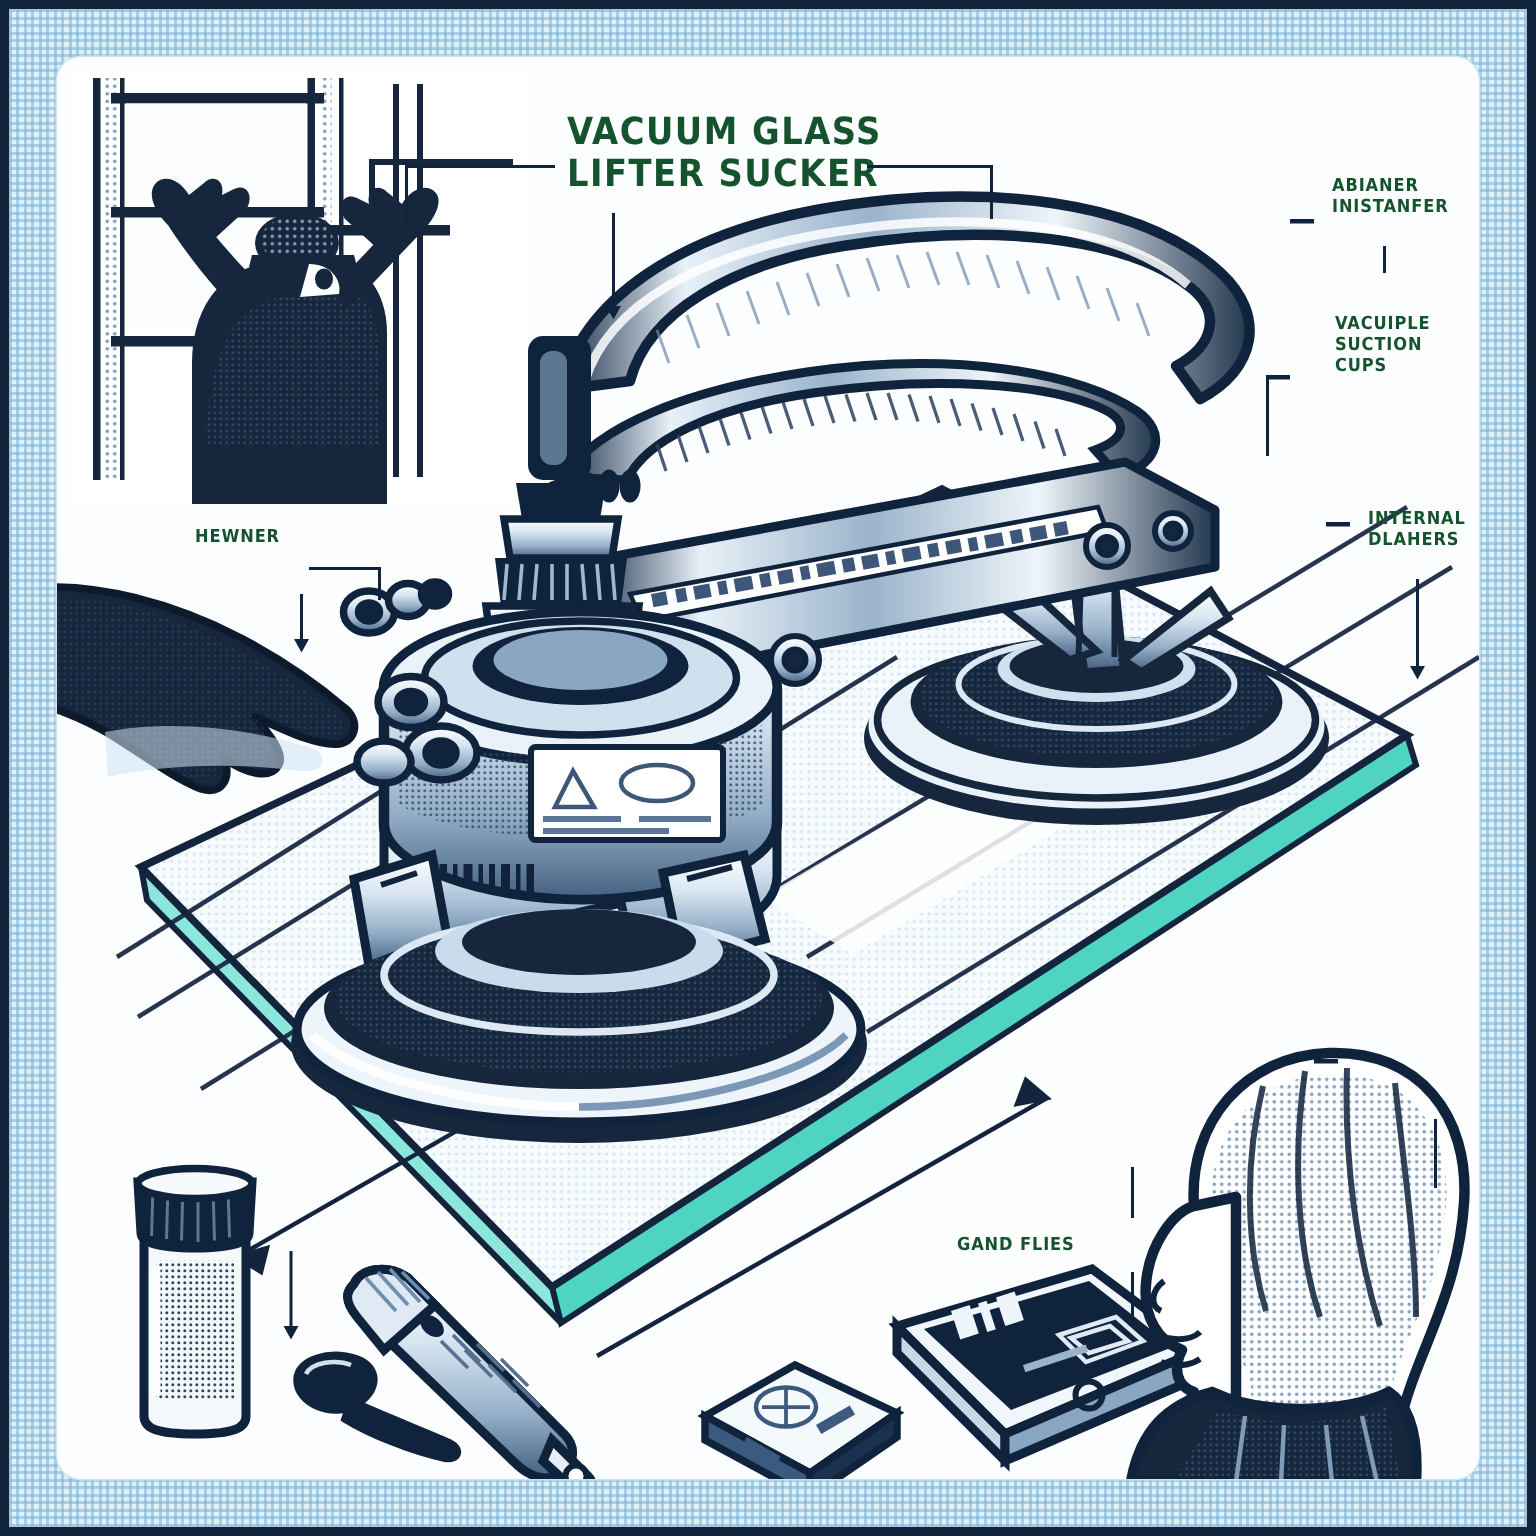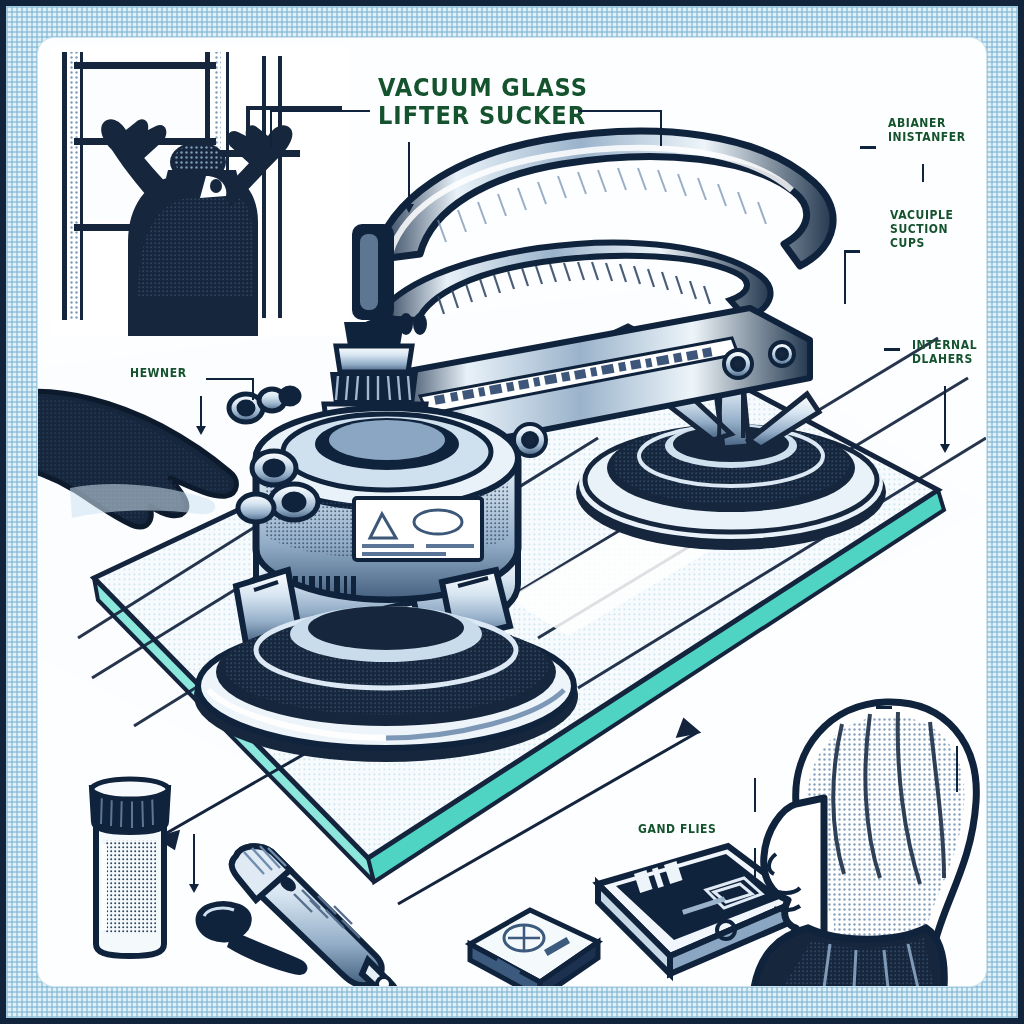--- a/index.html
+++ b/index.html
@@ -549,21 +549,21 @@
 SUCTION
 CUPS</div>
     <div class="leader v" style="left:806px;top:212px;height:54px;"></div>
 
     <div class="dash" style="left:846px;top:310px;"></div>
     <div class="label t-small" style="left:874px;top:300px;">INTERNAL
 DLAHERS</div>
     <div class="leader v" style="left:906px;top:348px;height:60px;"></div>
     <div class="arrowdn" style="left:902px;top:406px;"></div>
 
-    <div class="label t-small" style="left:92px;top:328px;text-align:right;">HEWNER</div>
+    <div class="label t-small" style="left:92px;top:312px;text-align:right;">HEWNER</div>
     <div class="leader h" style="left:168px;top:340px;width:48px;"></div>
     <div class="leader v" style="left:214px;top:340px;height:22px;"></div>
     <div class="leader v" style="left:162px;top:358px;height:32px;"></div>
     <div class="arrowdn" style="left:158px;top:388px;"></div>
 
     <div class="dash" style="left:838px;top:668px;"></div>
     <div class="leader v" style="left:918px;top:708px;height:46px;"></div>
 
     <div class="label t-small" style="left:600px;top:784px;">GAND FLIES</div>
     <div class="leader v" style="left:716px;top:740px;height:34px;"></div>

